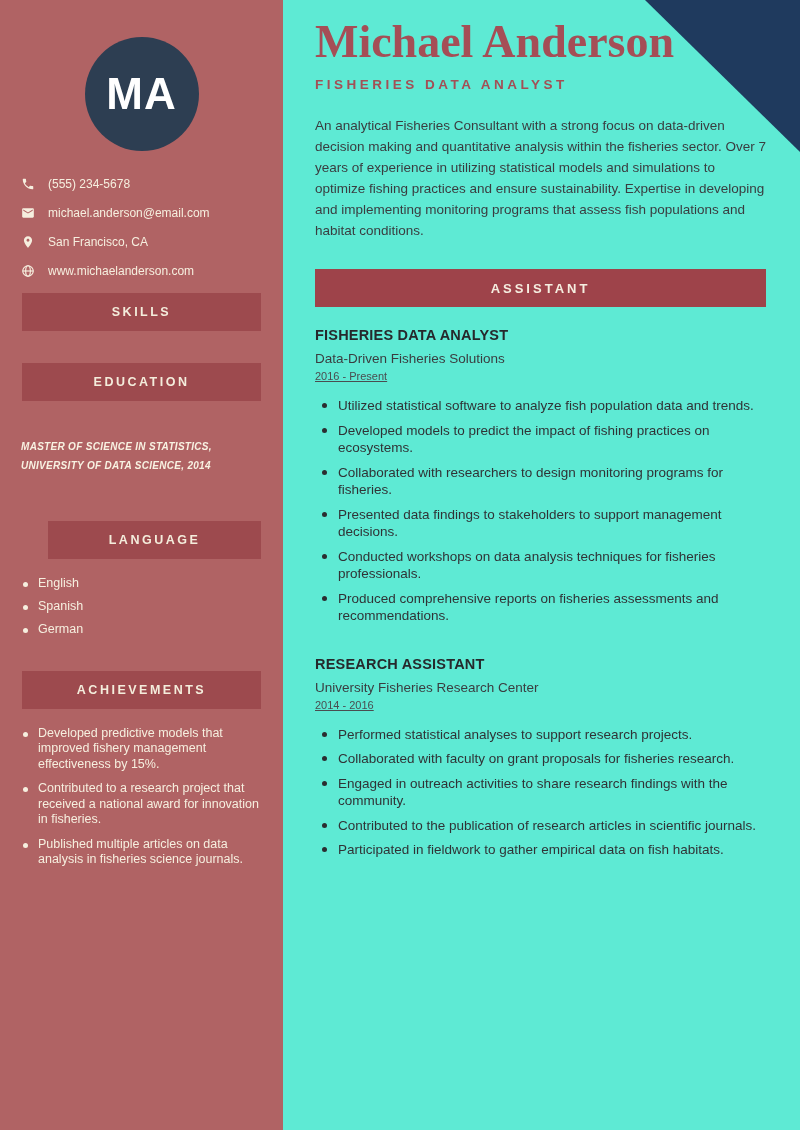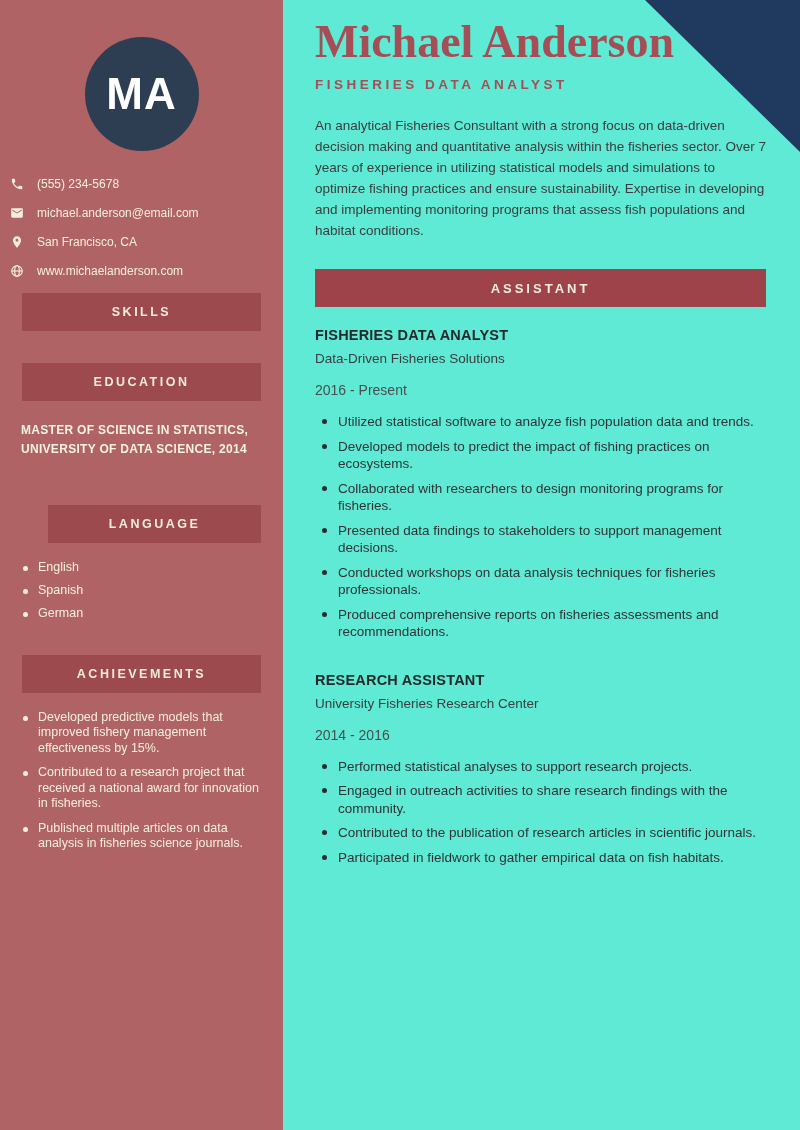--- a/index.html
+++ b/index.html
@@ -6,62 +6,62 @@
   html,body { width:800px; height:1130px; }
   body { font-family:"Liberation Sans", sans-serif; }
   .page { position:relative; width:800px; height:1130px; display:flex; background:#5eead4; overflow:hidden; }
 
   
   .sidebar { width:283px; height:100%; background:#b06364; flex-shrink:0; position:relative; z-index:2; }
   .avatar { width:114px; height:114px; border-radius:50%; background:#2d3e52; margin:37px auto 0;
             display:flex; align-items:center; justify-content:center; }
   .avatar span { color:#ffffff; font-size:44px; font-weight:600; letter-spacing:1px; }
 
-  .contact { list-style:none; margin:26px 0 0; padding:0 18px 0 10px; }
+  .contact { list-style:none; margin:26px 0 0; padding:0 18px 0 21px; }
   .contact-row { display:flex; align-items:center; gap:13px; margin-bottom:15px; }
   .cicon { width:14px; height:14px; display:flex; align-items:center; justify-content:center; flex-shrink:0; }
   .cicon svg { width:14px; height:14px; display:block; }
   .ctext { color:#f6efdf; font-size:12px; }
 
   .band { background:#9d4a4e; height:38px; margin:0 22px; display:flex; align-items:center; justify-content:center; }
   .band span { color:#f4eddc; font-size:12.5px; font-weight:bold; letter-spacing:2.5px; }
   .band.skills { margin-top:11px; }
   .band.education { margin-top:32px; }
   .band.language { margin-top:46px;margin-left:48px; }
   .band.achievements { margin-top:33px; }
 
   .slist { list-style:none; margin:17px 0 0; padding:0 18px 0 21px; }
   .slist li { position:relative; padding-left:17px; color:#f6efdf; font-size:12.5px;
               line-height:15.5px; margin-bottom:8px; }
   .slist li::before { content:""; position:absolute; left:2px; top:6px; width:5px; height:5px;
                       border-radius:50%; background:#f6efdf; }
   .slist.tight li { margin-bottom:7.5px; }
   .slist.ach li { margin-bottom:9px; }
 
-  .edu-text { margin:20px 22px 0 21px; color:#f8f2e2; font-size:12px; font-weight:bold;
-              line-height:19px; letter-spacing:0.3px; }
+  .edu-text { margin:36px 22px 0 21px; color:#f8f2e2; font-size:10px; font-weight:bold;
+              line-height:19px; letter-spacing:0.3px;font-style:italic; }
 
   
   .main { flex:1; position:relative; padding:0 34px 0 32px; }
   .corner-triangle { position:absolute; top:0; right:0; width:0; height:0;
                      border-top:152px solid #1f3a5e; border-left:155px solid transparent; z-index:1; }
   .name { margin-top:18px; font-family:"Liberation Serif", serif; font-weight:700;
           font-size:46px; line-height:1.05; color:#a54e56; position:relative; z-index:2; }
   .role-title { margin-top:11px; font-size:13.5px; font-weight:bold; letter-spacing:3.5px; color:#a34f55; }
   .summary { margin-top:23px; font-size:13.5px; line-height:21px; color:#3a3d40; max-width:456px; }
 
   .xp-band { margin-top:28px; height:38px; background:#9e434a; display:flex;
              align-items:center; justify-content:center; }
   .xp-band span { color:#f5eee0; font-size:13px; font-weight:bold; letter-spacing:3px; }
 
   .job { margin-top:20px; }
   .job + .job { margin-top:31px; }
   .job h2 { font-size:14.5px; font-weight:bold; color:#26292c; letter-spacing:0.2px; }
   .company { margin-top:8px; font-size:13.5px; color:#3a3d40; }
-  .dates { margin-top:16px; font-size:14px; color:#4a4d50; }
+  .dates { margin-top:4px; font-size:11px; color:#4a4d50;text-decoration:underline; }
   .jbullets { list-style:none; margin:15px 0 0; padding:0 0 0 4px; }
   .jbullets li { position:relative; padding-left:19px; font-size:13.5px; line-height:17.5px;
                  color:#303336; margin-bottom:7px; max-width:450px; }
   .jbullets li::before { content:""; position:absolute; left:3px; top:6px; width:5px; height:5px;
                          border-radius:50%; background:#2b2e31; }
 </style>
 </head>
 <body>
 
 <div class="page">
@@ -165,19 +165,20 @@
         <li>Produced comprehensive reports on fisheries assessments and recommendations.</li>
       </ul>
     </section>
 
     <section class="job">
       <h2>RESEARCH ASSISTANT</h2>
       <div class="company">University Fisheries Research Center</div>
       <div class="dates">2014 - 2016</div>
       <ul class="jbullets">
         <li>Performed statistical analyses to support research projects.</li>
+        <li>Collaborated with faculty on grant proposals for fisheries research.</li>
         <li>Engaged in outreach activities to share research findings with the community.</li>
         <li>Contributed to the publication of research articles in scientific journals.</li>
         <li>Participated in fieldwork to gather empirical data on fish habitats.</li>
       </ul>
     </section>
   </main>
 </div>
 
 </body></html>

